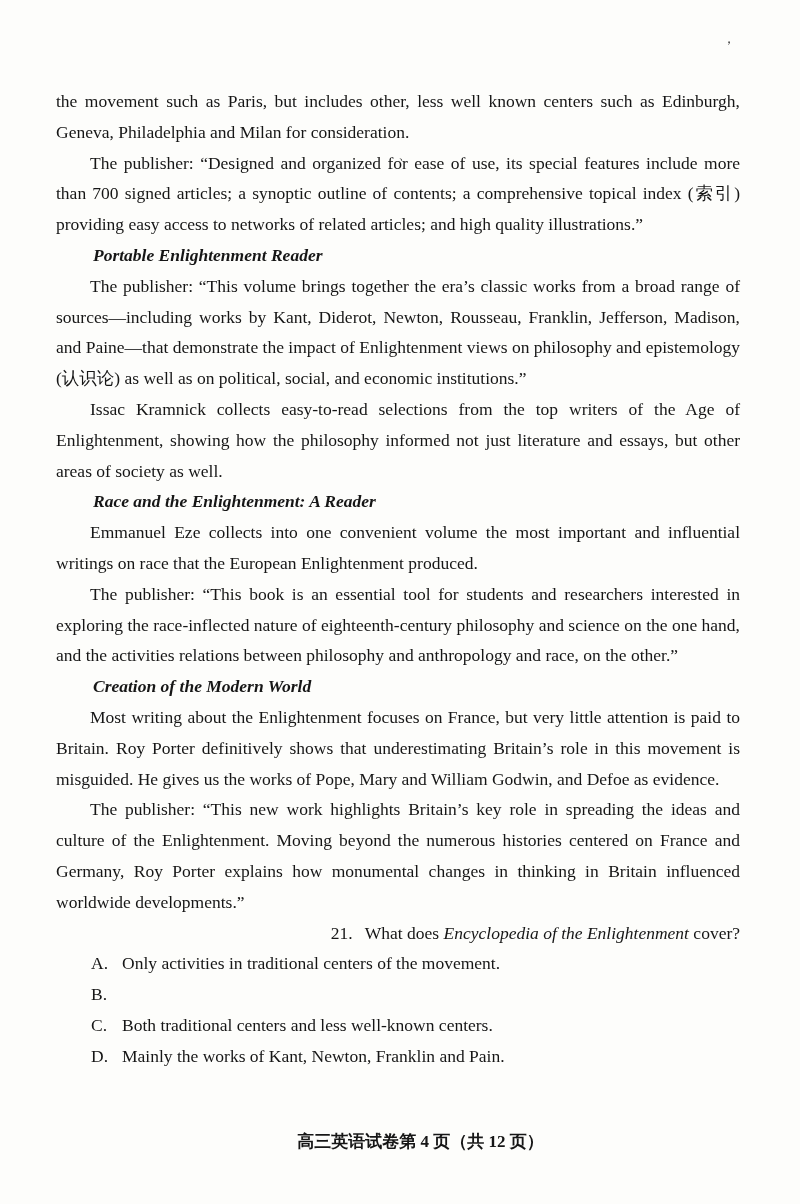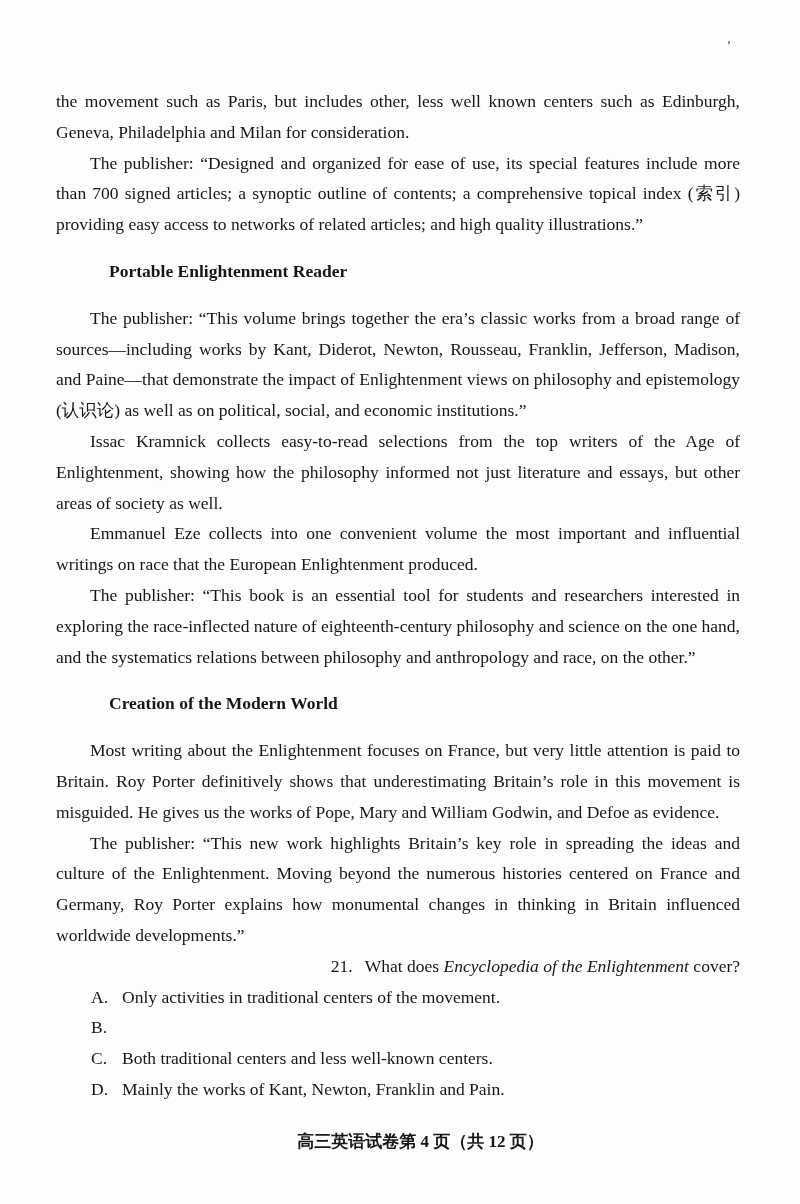--- a/index.html
+++ b/index.html
@@ -21,25 +21,26 @@
     overflow: hidden;
   }
   .para {
     margin: 0;
     text-align: justify;
   }
   .para.indent {
     text-indent: 34px;
   }
   .heading {
-    margin: 16px;
+    margin: 0;
     padding-left: 37px;
     font-size: 17.5px;
     line-height: 30.8px;
     font-weight: bold;
+    font-style: italic;
   }
   .q-line {
     display: flex;
     align-items: baseline;
     justify-content: flex-end;
   }
   .q-num {
     flex: 0 0 34px;
   }
   .q-text .book {
@@ -84,24 +85,25 @@
     <p class="para">the movement such as Paris, but includes other, less well known centers such as Edinburgh, Geneva, Philadelphia and Milan for consideration.</p>
 
     <p class="para indent">The publisher: “Designed and organized for ease of use, its special features include more than 700 signed articles; a synoptic outline of contents; a comprehensive topical index (索引) providing easy access to networks of related articles; and high quality illustrations.”</p>
 
     <h3 class="heading">Portable Enlightenment Reader</h3>
 
     <p class="para indent">The publisher: “This volume brings together the era’s classic works from a broad range of sources—including works by Kant, Diderot, Newton, Rousseau, Franklin, Jefferson, Madison, and Paine—that demonstrate the impact of Enlightenment views on philosophy and epistemology (认识论) as well as on political, social, and economic institutions.”</p>
 
     <p class="para indent">Issac Kramnick collects easy-to-read selections from the top writers of the Age of Enlightenment, showing how the philosophy informed not just literature and essays, but other areas of society as well.</p>
 
+    <h3 class="heading">Race and the Enlightenment: A Reader</h3>
 
     <p class="para indent">Emmanuel Eze collects into one convenient volume the most important and influential writings on race that the European Enlightenment produced.</p>
 
-    <p class="para indent">The publisher: “This book is an essential tool for students and researchers interested in exploring the race-inflected nature of eighteenth-century philosophy and science on the one hand, and the systematics relations between philosophy and anthropology and race, on the other.”</p>
+    <p class="para indent">The publisher: “This book is an essential tool for students and researchers interested in exploring the race-inflected nature of eighteenth-century philosophy and science on the one hand, and the activities relations between philosophy and anthropology and race, on the other.”</p>
 
     <h3 class="heading">Creation of the Modern World</h3>
 
     <p class="para indent">Most writing about the Enlightenment focuses on France, but very little attention is paid to Britain. Roy Porter definitively shows that underestimating Britain’s role in this movement is misguided. He gives us the works of Pope, Mary and William Godwin, and Defoe as evidence.</p>
 
     <p class="para indent">The publisher: “This new work highlights Britain’s key role in spreading the ideas and culture of the Enlightenment. Moving beyond the numerous histories centered on France and Germany, Roy Porter explains how monumental changes in thinking in Britain influenced worldwide developments.”</p>
 
   </div>
 
   <div class="question">

